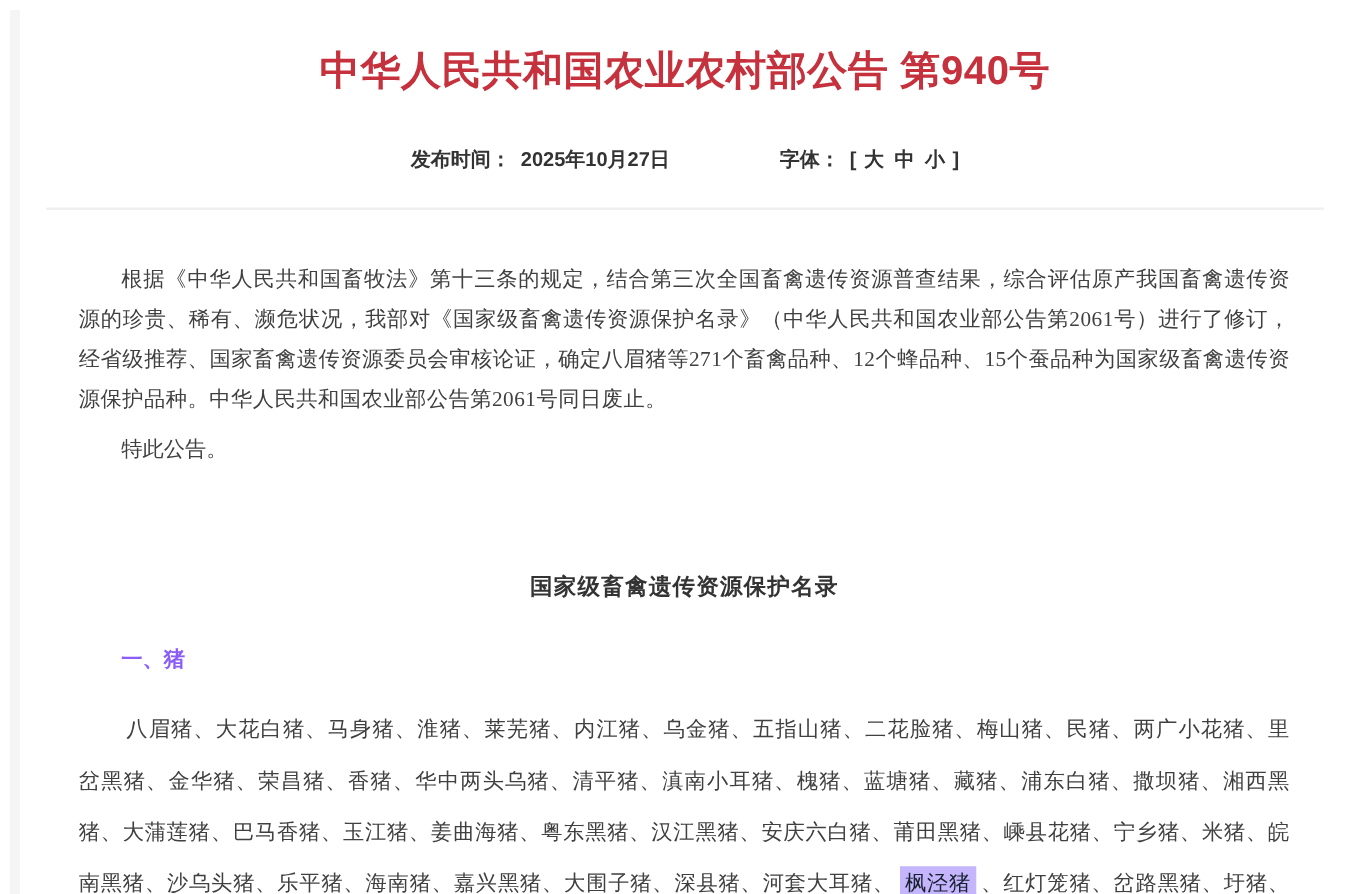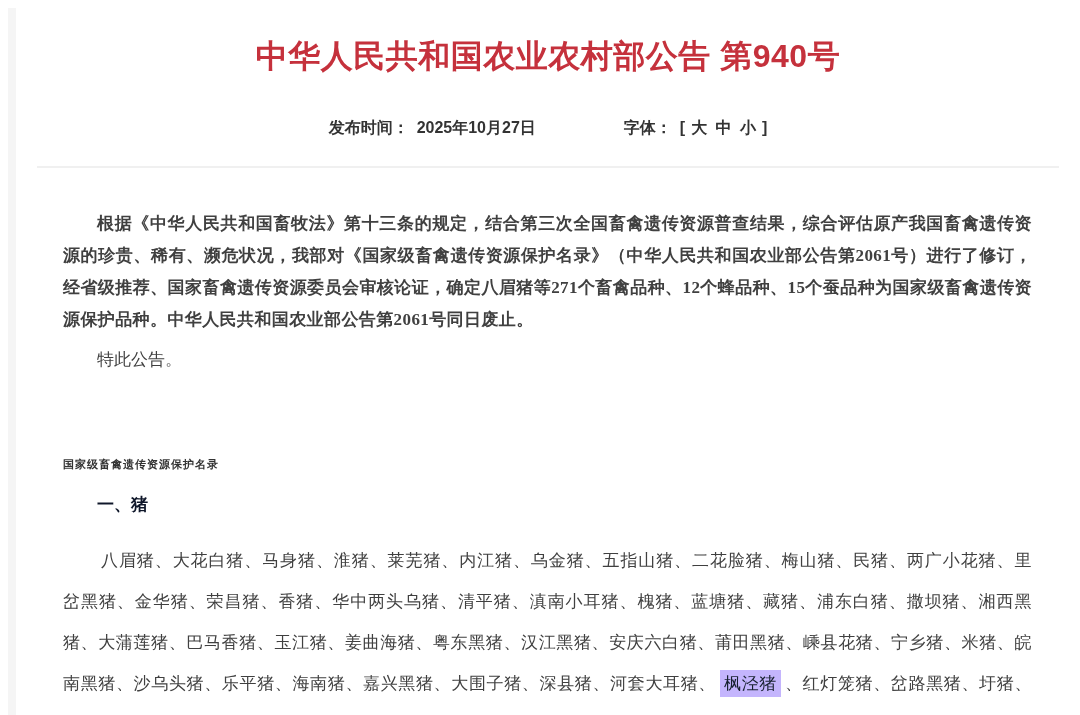--- a/index.html
+++ b/index.html
@@ -60,40 +60,39 @@
     color: #404040;
     font-size: 17px;
     font-family: "Liberation Serif", "DejaVu Serif", serif;
   }
   .content p { text-indent: 2em; }
 
   .para-main {
     line-height: 32px;
     letter-spacing: 0.4px;
     text-align: justify;
-    font-weight: bold;
   }
   .para-closing { line-height: 32px; }
   .para-attachment { margin-top: 2px; line-height: 32px; }
 
   .attachment-title {
     margin-top: 73px;
-    text-align: left;
-    font-size: 11px;
+    text-align: center;
+    font-size: 18px;
     font-weight: bold;
     color: #333333;
     letter-spacing: 1px;
     font-family: "Liberation Serif", "DejaVu Serif", serif;
   }
   .section-heading {
-    margin-top: 13px;
+    margin-top: 27px;
     text-indent: 2em;
     font-size: 17px;
     font-weight: bold;
-    color: #0f172a;
+    color: #8b5cf6;
     font-family: "Liberation Serif", "DejaVu Serif", serif;
   }
   .pig-list {
     margin-top: 16px;
     line-height: 41px;
     letter-spacing: 0.6px;
     text-align: justify;
   }
   .highlight-selection {
     background: #c4b5fd;

